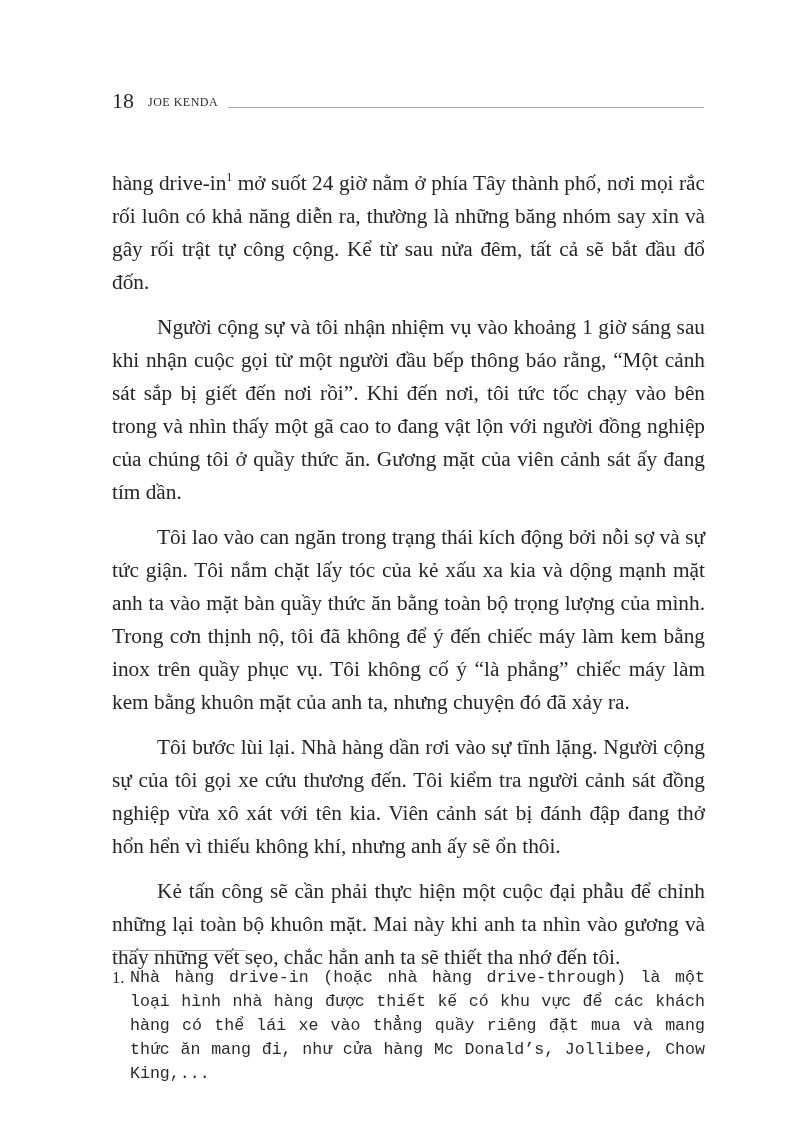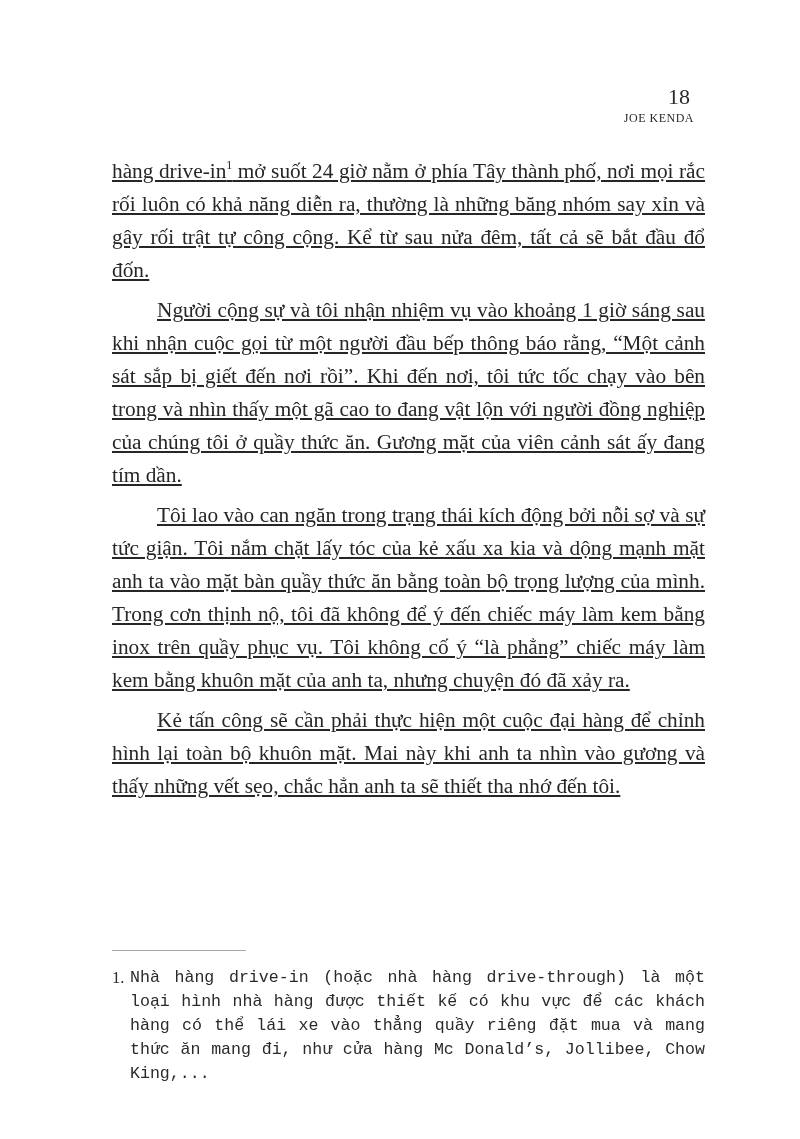--- a/index.html
+++ b/index.html
@@ -4,31 +4,31 @@
 <style>
   html, body { margin: 0; padding: 0; }
   body {
     width: 800px; height: 1139px; background: #ffffff;
     position: relative; overflow: hidden;
     font-family: "Liberation Serif", "DejaVu Serif", serif;
     color: #262626;
   }
   .running-head {
     position: absolute; left: 112px; top: 86px; width: 592px; height: 26px;
-    display: flex; align-items: flex-end; flex-direction: column;
+    display: flex; align-items: flex-end;
   }
   .page-number { font-size: 22px; line-height: 22px; margin-right: 14px; color: #2a2a2a; }
   .author { font-size: 12px; line-height: 20px; letter-spacing: 0.5px; color: #2a2a2a; margin-right: 10px; }
   .head-rule { flex: 1; height: 0; border-top: 1px solid #a8a8a8; margin-bottom: 4px; }
 
   .body-text {
     position: absolute; left: 112px; top: 155px; width: 593px;
     font-size: 21.3px; line-height: 33px; text-align: justify;
   }
-  .body-text p { margin: 0 0 7px 0; text-indent: 45px; hyphens: none; text-decoration: underline; }
+  .body-text p { margin: 12px 0 7px 0; text-indent: 45px; hyphens: none; }
   .body-text p.first { text-indent: 0; }
   sup.fn-ref { font-size: 12px; line-height: 0; vertical-align: 9px; }
 
   .fn-rule { position: absolute; left: 112px; top: 950px; width: 134px; border-top: 1px solid #a8a8a8; }
   .footnotes {
     position: absolute; left: 112px; top: 966px; width: 593px;
     font-size: 16.6px; line-height: 24px; color: #2a2a2a;
   }
   .footnote { display: flex; text-align: justify; }
   .fn-num { width: 18px; flex: none; }
@@ -40,21 +40,22 @@
 <div class="running-head">
   <span class="page-number">18</span>
   <span class="author">JOE KENDA</span>
   <span class="head-rule"></span>
 </div>
 
 <div class="body-text">
   <p class="first"><span>hàng drive-in</span><sup class="fn-ref">1</sup><span> mở suốt 24 giờ nằm ở phía Tây thành phố, nơi mọi rắc rối luôn có khả năng diễn ra, thường là những băng nhóm say xỉn và gây rối trật tự công cộng. Kể từ sau nửa đêm, tất cả sẽ bắt đầu đổ đốn.</span></p>
   <p>Người cộng sự và tôi nhận nhiệm vụ vào khoảng 1 giờ sáng sau khi nhận cuộc gọi từ một người đầu bếp thông báo rằng, “Một cảnh sát sắp bị giết đến nơi rồi”. Khi đến nơi, tôi tức tốc chạy vào bên trong và nhìn thấy một gã cao to đang vật lộn với người đồng nghiệp của chúng tôi ở quầy thức ăn. Gương mặt của viên cảnh sát ấy đang tím dần.</p>
   <p>Tôi lao vào can ngăn trong trạng thái kích động bởi nỗi sợ và sự tức giận. Tôi nắm chặt lấy tóc của kẻ xấu xa kia và dộng mạnh mặt anh ta vào mặt bàn quầy thức ăn bằng toàn bộ trọng lượng của mình. Trong cơn thịnh nộ, tôi đã không để ý đến chiếc máy làm kem bằng inox trên quầy phục vụ. Tôi không cố ý “là phẳng” chiếc máy làm kem bằng khuôn mặt của anh ta, nhưng chuyện đó đã xảy ra.</p>
-  <p>Kẻ tấn công sẽ cần phải thực hiện một cuộc đại hàng để chỉnh hình lại toàn bộ khuôn mặt. Mai này khi anh ta nhìn vào gương và thấy những vết sẹo, chắc hẳn anh ta sẽ thiết tha nhớ đến tôi.</p>
+  <p>Tôi bước lùi lại. Nhà hàng dần rơi vào sự tĩnh lặng. Người cộng sự của tôi gọi xe cứu thương đến. Tôi kiểm tra người cảnh sát đồng nghiệp vừa xô xát với tên kia. Viên cảnh sát bị đánh đập đang thở hổn hển vì thiếu không khí, nhưng anh ấy sẽ ổn thôi.</p>
+  <p>Kẻ tấn công sẽ cần phải thực hiện một cuộc đại phẫu để chỉnh những lại toàn bộ khuôn mặt. Mai này khi anh ta nhìn vào gương và thấy những vết sẹo, chắc hẳn anh ta sẽ thiết tha nhớ đến tôi.</p>
 </div>
 
 <div class="fn-rule"></div>
 
 <div class="footnotes">
   <div class="footnote">
     <span class="fn-num">1.</span>
     <span class="fn-text">Nhà hàng drive-in (hoặc nhà hàng drive-through) là một loại hình nhà hàng được thiết kế có khu vực để các khách hàng có thể lái xe vào thẳng quầy riêng đặt mua và mang thức ăn mang đi, như cửa hàng Mc Donald’s, Jollibee, Chow King,...</span>
   </div>
 </div>

